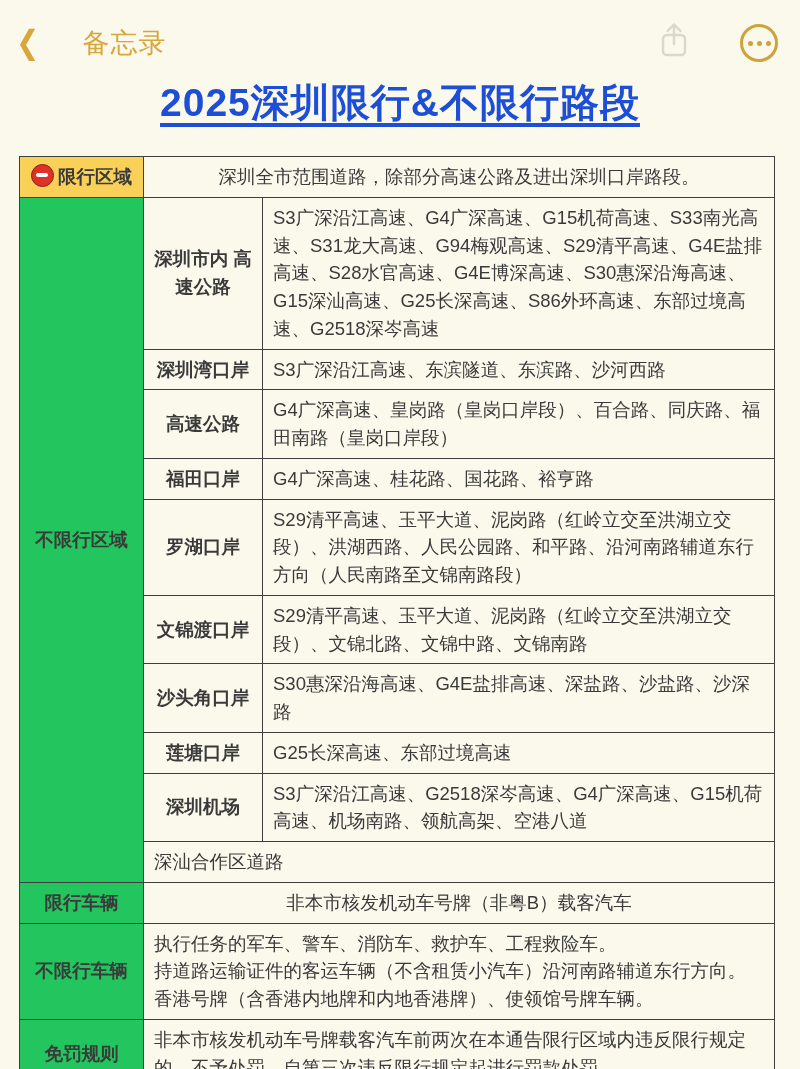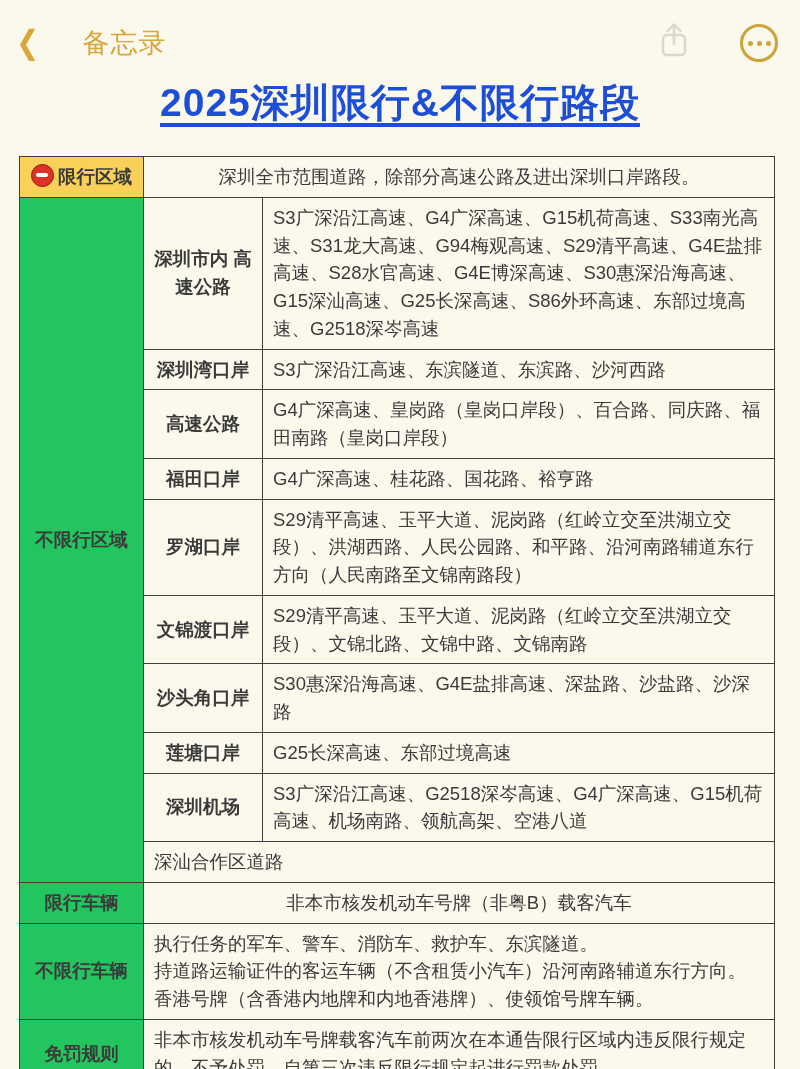--- a/index.html
+++ b/index.html
@@ -169,21 +169,21 @@
     </tr>
 
     <tr>
       <td class="lbl">限行车辆</td>
       <td class="center" colspan="2">非本市核发机动车号牌（非粤B）载客汽车</td>
     </tr>
 
     <tr>
       <td class="lbl">不限行车辆</td>
       <td colspan="2">
-        <span class="vline">执行任务的军车、警车、消防车、救护车、东滨隧道。</span>
+        <span class="vline">执行任务的军车、警车、消防车、救护车、工程救险车。</span>
         <span class="vline">持道路运输证件的客运车辆（不含租赁小汽车）沿河南路辅道东行方向。</span>
         <span class="vline">香港号牌（含香港内地牌和内地香港牌）、使领馆号牌车辆。</span>
       </td>
     </tr>
 
     <tr>
       <td class="lbl">免罚规则</td>
       <td colspan="2">非本市核发机动车号牌载客汽车前两次在本通告限行区域内违反限行规定的，不予处罚，自第三次违反限行规定起进行罚款处罚。</td>
     </tr>
   </tbody>

